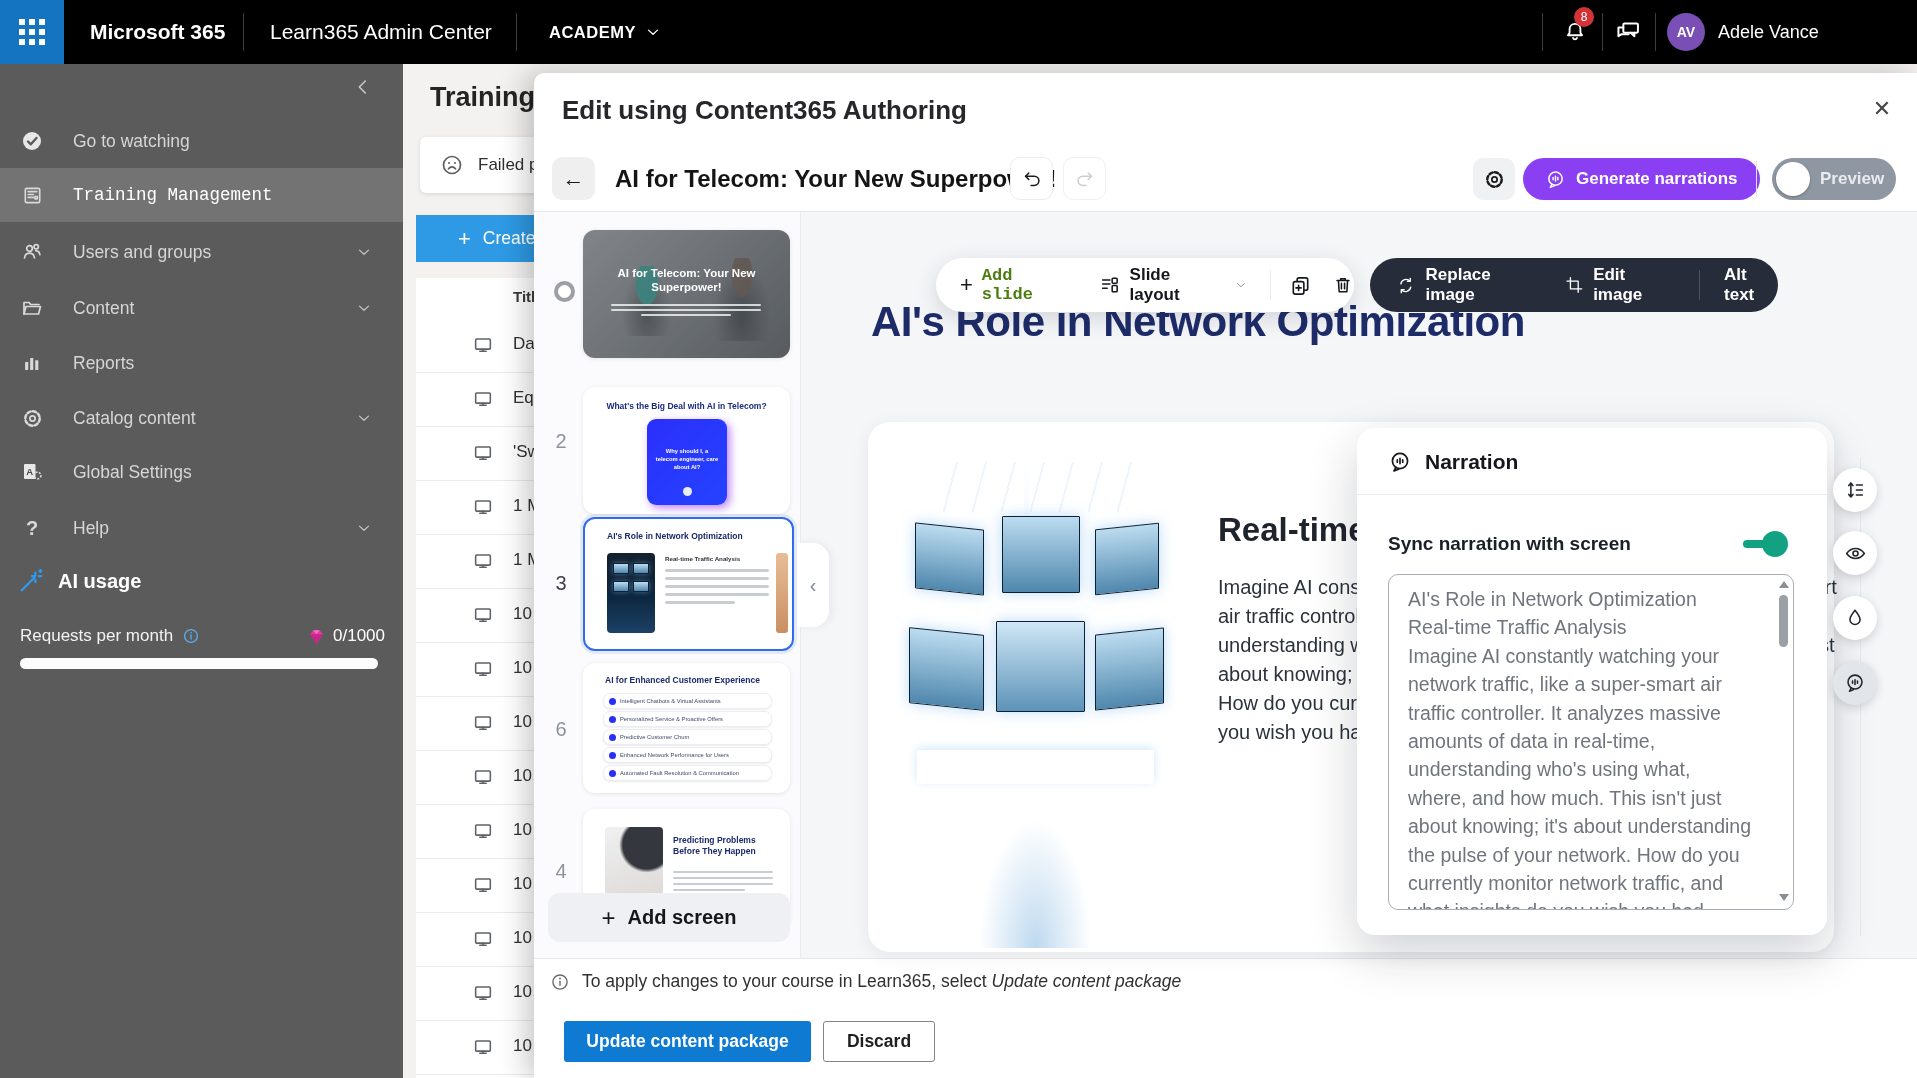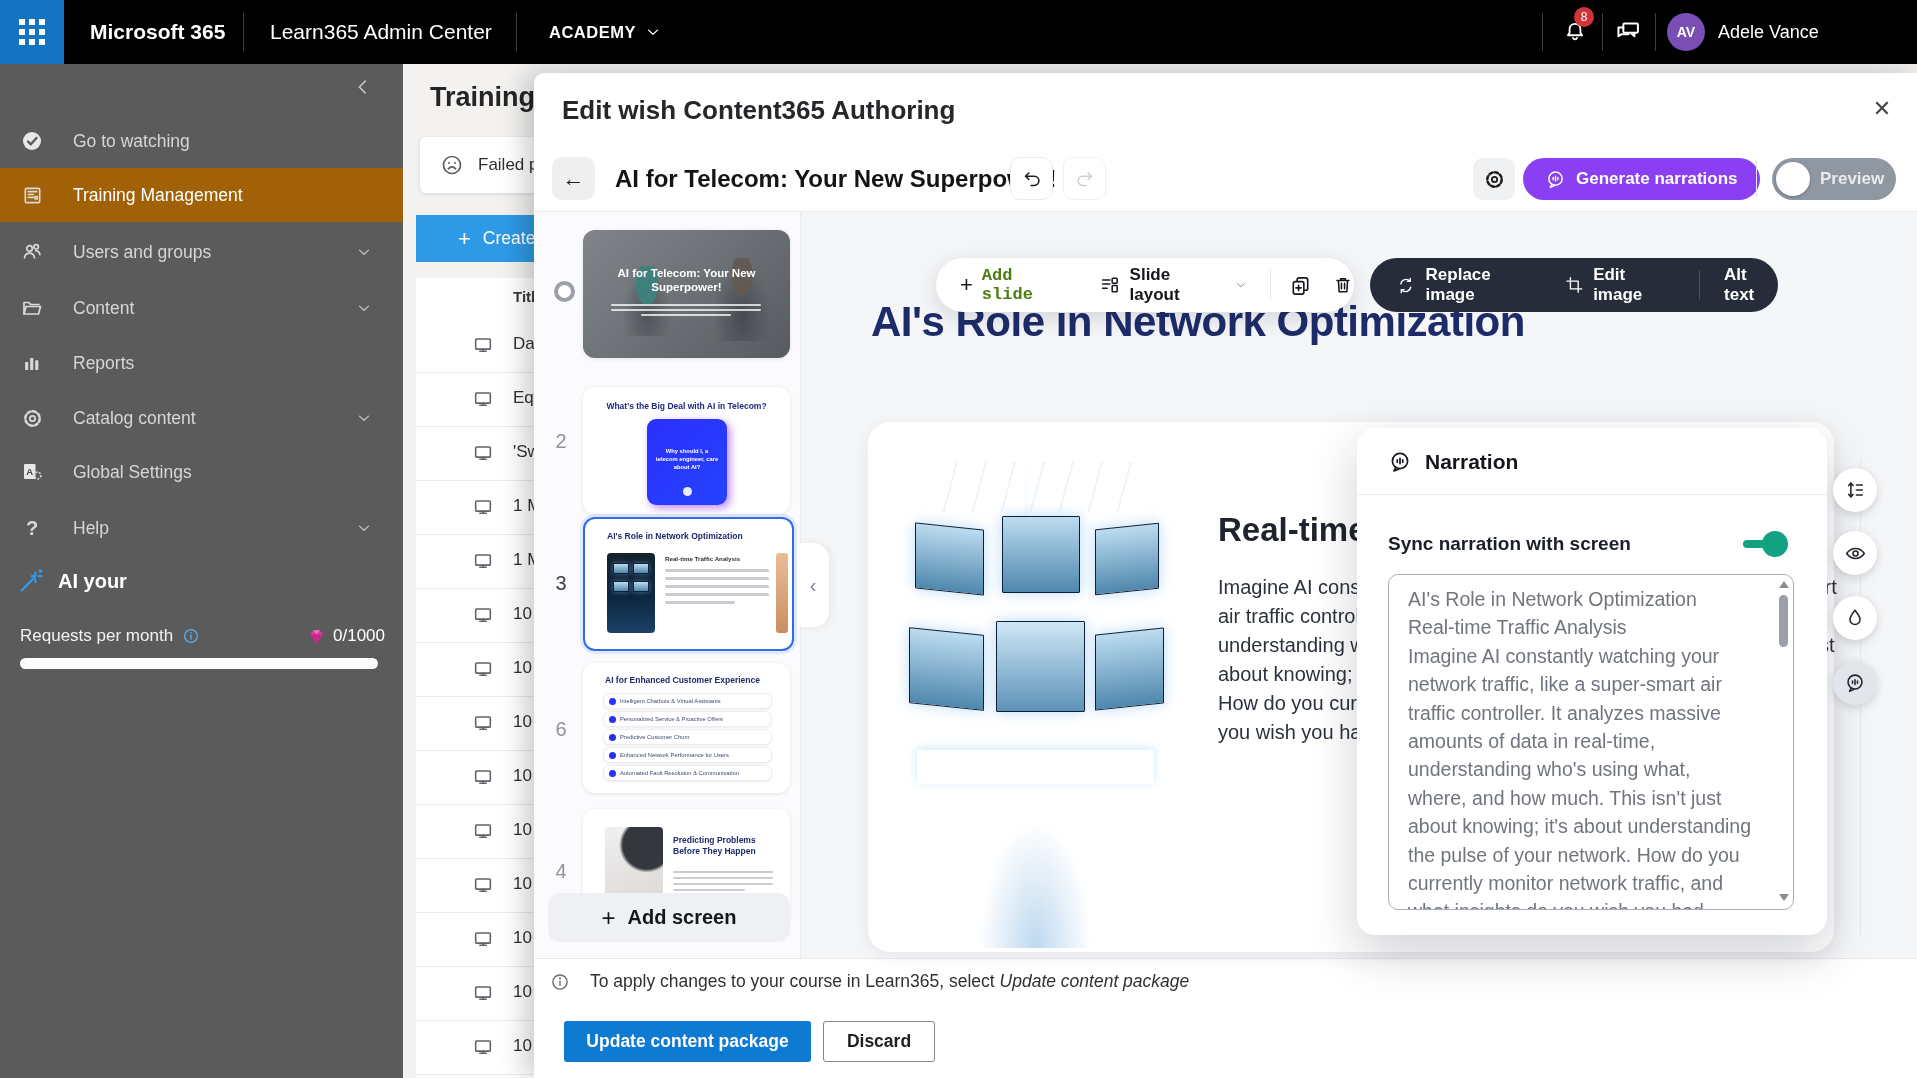--- a/index.html
+++ b/index.html
@@ -19,21 +19,21 @@
     font-size:12px;display:flex;align-items:center;justify-content:center;padding:0 4px;box-sizing:border-box;}
   .avatar{width:38px;height:38px;border-radius:50%;background:#7a4fb5;color:#fff;font-weight:bold;font-size:14px;
     display:flex;align-items:center;justify-content:center;}
 
   
   .sidebar{left:0;top:64px;width:403px;height:1014px;background:#5b5b5b;z-index:40;color:#d6d6d6;}
   .side-item{position:absolute;left:0;width:403px;height:54px;display:flex;align-items:center;cursor:pointer;font-size:17.5px;}
   .side-item .ic{position:absolute;left:18px;width:28px;display:flex;justify-content:center;color:#d9d9d9;}
   .side-item .lbl{position:absolute;left:73px;}
   .side-item .chev{position:absolute;left:355px;color:#c3c3c3;}
-  .side-sel{background:#a16207;color:#fff;}
+  .side-sel{background:#737373;color:#fff;font-family:Liberation Mono, monospace;}
 
   
   .bgpage{left:403px;top:64px;width:520px;height:1014px;background:#f3f2f1;z-index:10;}
 
   
   .modal{left:534px;top:73px;width:1383px;height:1005px;background:#fff;z-index:30;border-radius:10px 0 0 0;overflow:hidden;
     box-shadow:-8px 0 28px rgba(0,0,0,.22);}
   .sqbtn{border-radius:10px;display:flex;align-items:center;justify-content:center;cursor:pointer;}
   .pill-toolbar{display:flex;align-items:center;background:#fff;border-radius:27px;box-shadow:0 6px 22px rgba(30,35,48,.16);}
   .dark-pill{background:#262c3a;color:#fff;border-radius:27px;display:flex;align-items:center;}
@@ -196,21 +196,21 @@
           <path d="M6 9.5 12 15l6-5.5"></path>
         </svg>
     </div>
 
     <div class="abs f" style="left:16px;top:502px;cursor:pointer;">
       <svg class="st" width="30" height="30" viewBox="0 0 24 24" style="color:#2e9bf0;">
         <path d="M4.5 19.5 15 9"></path>
           <path d="M15.5 5.2v2.2M15.5 10.8v2.2M12.7 8.1h2.2M18.1 8.1h2.2"></path>
           <path d="M19.5 3.2v1.6M18.7 4h1.6"></path>
         </svg>
-      <span style="margin-left:12px;font-size:20px;font-weight:600;color:#fff;">AI your</span>
+      <span style="margin-left:12px;font-size:20px;font-weight:600;color:#fff;">AI usage</span>
     </div>
 
     <div class="abs f" style="left:20px;top:562px;width:365px;">
       <span style="font-size:17px;color:#f2f2f2;">Requests per month</span>
       <svg class="st" width="18" height="18" viewBox="0 0 24 24" style="color:#58aef5;margin-left:9px;cursor:pointer;">
         <circle cx="12" cy="12" r="8.5"></circle>
           <path d="M12 11v5"></path>
           <circle cx="12" cy="7.8" r="1.1" fill="currentColor" stroke="none"></circle>
         </svg>
       <span style="flex:1;"></span>
@@ -344,21 +344,21 @@
             <rect x="4" y="5.5" width="16" height="11" rx="1"></rect>
             <path d="M12 16.5v2.3M8.5 18.8h7"></path>
           </svg>
           <span class="abs" style="left:97px;font-size:17px;color:#323130;white-space:nowrap;top:16px;">10</span>
         </div>
     </div>
   </div>
 
   <div class="abs modal">
 
-    <div class="abs" style="left:28px;top:22px;font-size:26px;font-weight:600;color:#27272b;">Edit wish Content365 Authoring</div>
+    <div class="abs" style="left:28px;top:22px;font-size:26px;font-weight:600;color:#27272b;">Edit using Content365 Authoring</div>
     <div class="abs f" style="left:1330px;top:18px;width:36px;height:36px;justify-content:center;font-size:22px;color:#454545;cursor:pointer;">
         <span>✕</span>
       </div>
 
     <div class="abs sqbtn" style="left:18px;top:84px;width:43px;height:43px;background:#efefef;font-size:22px;color:#1c1c1c;">
         <span>←</span>
       </div>
     <div class="abs" style="left:81px;top:92px;font-size:24px;font-weight:bold;color:#141414;white-space:nowrap;">AI for Telecom: Your New Superpower!</div>
     <div class="abs sqbtn" style="left:476px;top:84px;width:43px;height:43px;background:#fff;border:1px solid #ececec;color:#1c1c1c;box-sizing:border-box;">
       <svg class="st" width="22" height="22" viewBox="0 0 24 24">
@@ -613,21 +613,21 @@
         </svg>
     </div>
 
     <div class="abs" style="left:0;top:885px;width:1383px;height:120px;background:#fff;border-top:1px solid #e8e8e8;">
       <div class="f" style="position:absolute;left:16px;top:12px;">
         <svg class="st" width="20" height="20" viewBox="0 0 24 24" style="color:#6b6b6b;">
           <circle cx="12" cy="12" r="8.5"></circle>
             <path d="M12 11v5"></path>
             <circle cx="12" cy="7.8" r="1.1" fill="currentColor" stroke="none"></circle>
           </svg>
-        <span style="margin-left:20px;font-size:17.5px;color:#323130;"><span>To apply changes to your course in Learn365, select </span><i>Update content package</i></span>
+        <span style="margin-left:12px;font-size:17.5px;color:#323130;"><span>To apply changes to your course in Learn365, select </span><i>Update content package</i></span>
       </div>
       <div class="abs f" style="left:30px;top:62px;width:247px;height:41px;background:#0f7ad1;border-radius:3px;justify-content:center;color:#fff;font-size:17.5px;font-weight:bold;cursor:pointer;">
         <span>Update content package</span>
       </div>
       <div class="abs f" style="left:289px;top:62px;width:112px;height:41px;background:#fff;border:1px solid #858585;border-radius:3px;justify-content:center;color:#201f1e;font-size:17.5px;font-weight:600;box-sizing:border-box;cursor:pointer;">
         <span>Discard</span>
       </div>
     </div>
 
   </div>

